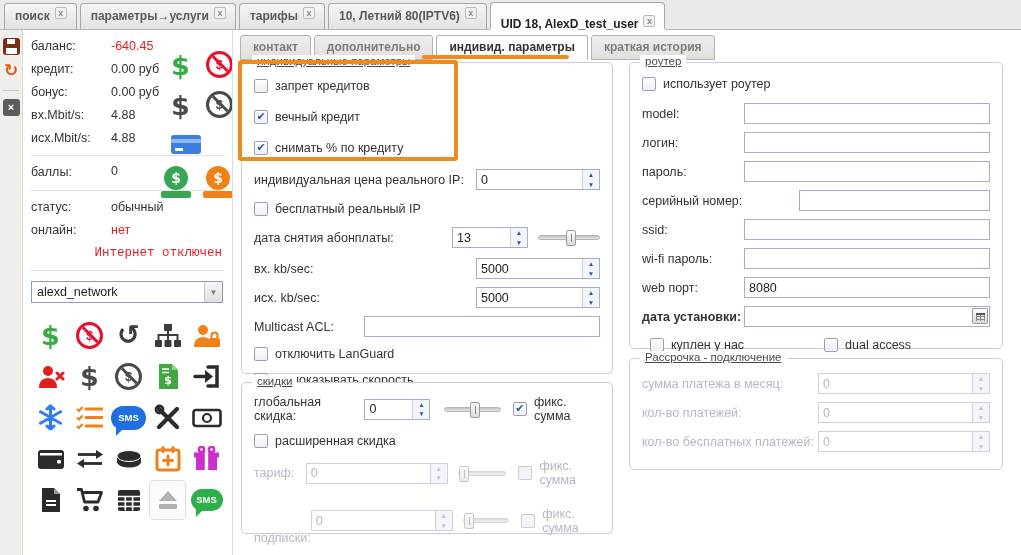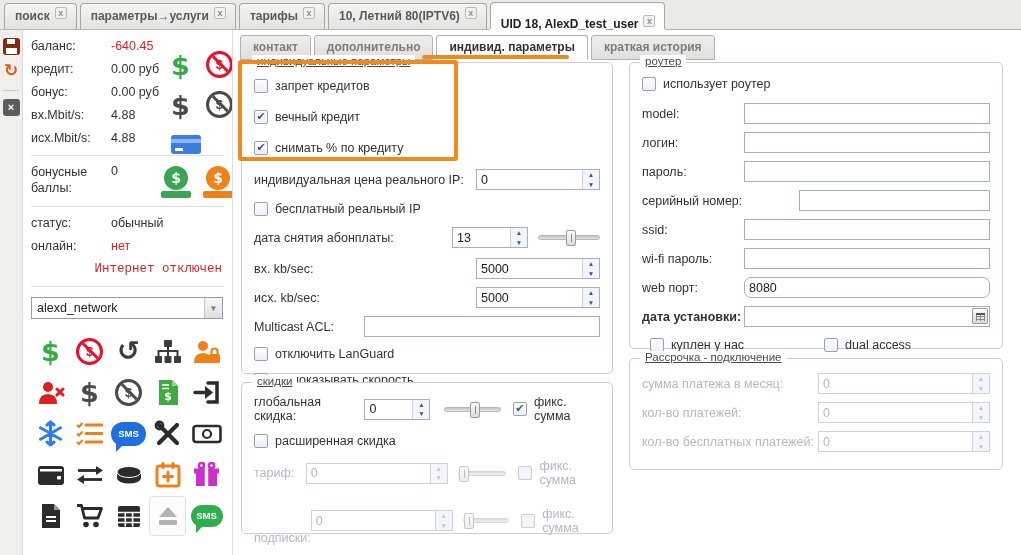--- a/index.html
+++ b/index.html
@@ -152,21 +152,20 @@
       <span class="dollar" style="color:#35ad43;">$</span>
       <span class="nodollar" style="color:#e8112d;">$</span>
       <span class="dollar" style="color:#4a4a4a;">$</span>
       <span class="nodollar" style="color:#4a4a4a;">$</span>
       <span class="cardic"></span>
     </div>
   </div>
   <hr class="sdiv">
   <div class="bonus-wrap">
     <div class="bonus-lbl">
-      <div>бонусные</div>
       <div>баллы:</div>
     </div>
     <div class="bonus-val">0</div>
     <div class="deposit" style="left:130px; color:#3aa655;">
         <span class="coin">
           <span>$</span>
         </span>
         <span class="tray"></span>
       </div>
     <div class="deposit" style="left:172px; color:#f08019;">
@@ -558,21 +557,21 @@
     <div class="frow" style="margin-top:8px;">
       <span class="lbl" style="width:102px;">ssid:</span>
       <input class="ti" style="flex: 1 1 0%;" value="">
     </div>
     <div class="frow" style="margin-top:8px;">
       <span class="lbl" style="width:102px;">wi-fi пароль:</span>
       <input class="ti" style="flex: 1 1 0%;" value="">
     </div>
     <div class="frow" style="margin-top:8px;">
       <span class="lbl" style="width:102px;">web порт:</span>
-      <input class="ti" style="flex: 1 1 0%; border-radius: 7px;" value="8080">
+      <input class="ti" style="flex: 1 1 0%;" value="8080">
     </div>
     <div class="frow" style="margin-top:8px;">
       <span class="lbl" style="width:102px;font-weight:bold;">дата установки:</span>
       <span style="flex:1; position:relative; display:flex;">
         <input class="ti" style="flex: 1 1 0%;" value="">
         <span class="calbtn"></span>
       </span>
     </div>
     <div class="frow" style="margin-top:11px;">
       <span class="cb" style="margin-left:8px;"></span>

